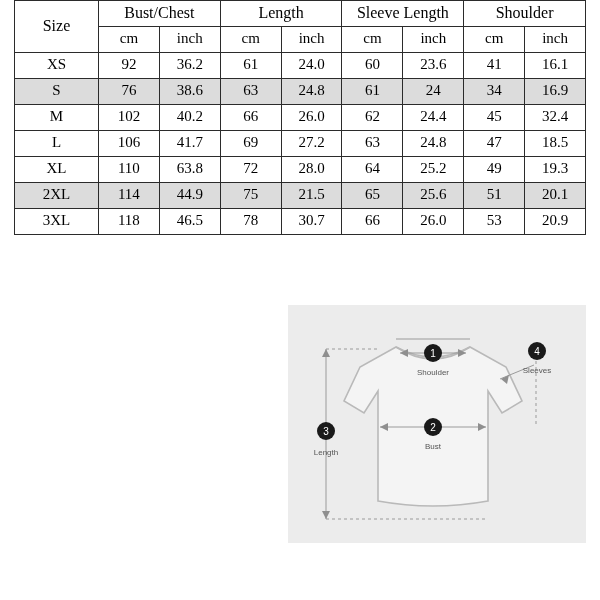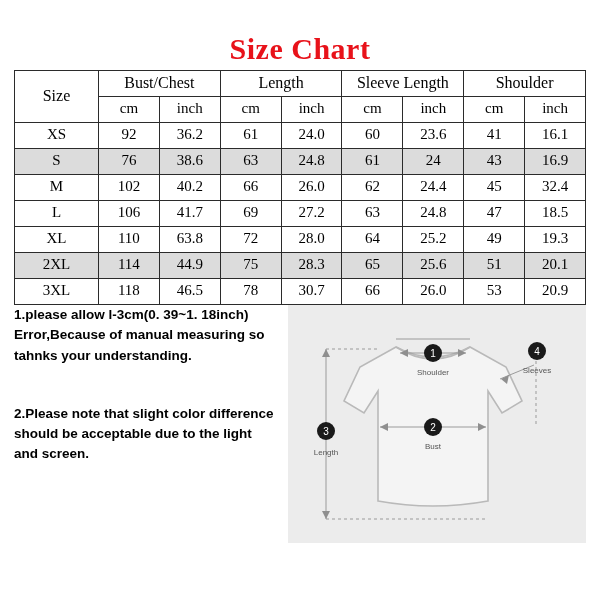--- a/index.html
+++ b/index.html
@@ -100,21 +100,20 @@
     font-family: "Liberation Sans", sans-serif;
     font-size: 8px;
     fill: #555555;
   }
 </style>
 </head>
 <body>
 
 <div class="page">
 
-  <div class="title">Size Chart</div>
 
   <div class="chart-wrap">
     <table class="size-chart">
       <colgroup>
         <col class="col-size">
           <col class="col-unit">
           <col class="col-unit">
         <col class="col-unit">
           <col class="col-unit">
           <col class="col-unit">
@@ -154,21 +153,21 @@
           <td>16.1</td>
         </tr>
         <tr class="shade">
           <td>S</td>
           <td>76</td>
           <td>38.6</td>
           <td>63</td>
           <td>24.8</td>
           <td>61</td>
           <td>24</td>
-          <td>43</td>
+          <td>34</td>
           <td>16.9</td>
         </tr>
         <tr>
           <td>M</td>
           <td>102</td>
           <td>40.2</td>
           <td>66</td>
           <td>26.0</td>
           <td>62</td>
           <td>24.4</td>
@@ -195,21 +194,21 @@
           <td>64</td>
           <td>25.2</td>
           <td>49</td>
           <td>19.3</td>
         </tr>
         <tr class="shade">
           <td>2XL</td>
           <td>114</td>
           <td>44.9</td>
           <td>75</td>
-          <td>28.3</td>
+          <td>21.5</td>
           <td>65</td>
           <td>25.6</td>
           <td>51</td>
           <td>20.1</td>
         </tr>
         <tr>
           <td>3XL</td>
           <td>118</td>
           <td>46.5</td>
           <td>78</td>
@@ -217,22 +216,20 @@
           <td>66</td>
           <td>26.0</td>
           <td>53</td>
           <td>20.9</td>
         </tr>
       </tbody>
     </table>
   </div>
 
   <div class="notes">
-    <p>1.please allow l-3cm(0. 39~1. 18inch) Error,Because of manual measuring so tahnks your understanding.</p>
-    <p class="second">2.Please note that slight color difference should be acceptable due to the light and screen.</p>
   </div>
 
   <div class="diagram">
     <svg width="298" height="238" viewBox="0 0 298 238" xmlns="http://www.w3.org/2000/svg">
       <rect x="0" y="0" width="298" height="238" fill="#ececec"></rect>
 
       <g fill="#f4f4f4" stroke="#b9b9b9" stroke-width="1.6">
         <path d="M108 42 L72 62 L56 96 L76 108 L90 86 L90 196 Q145 206 200 196 L200 86 L214 108 L234 96 L218 62 L182 42 Q145 62 108 42 Z"></path>
         <path d="M108 42 Q145 66 182 42" fill="none" stroke="#b9b9b9" stroke-width="1.6"></path>
       </g>

